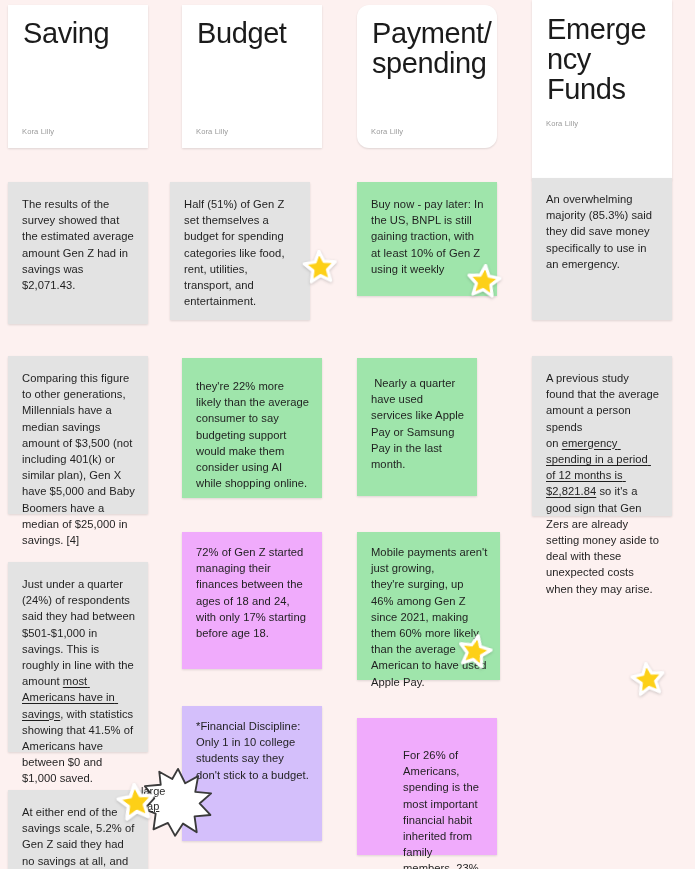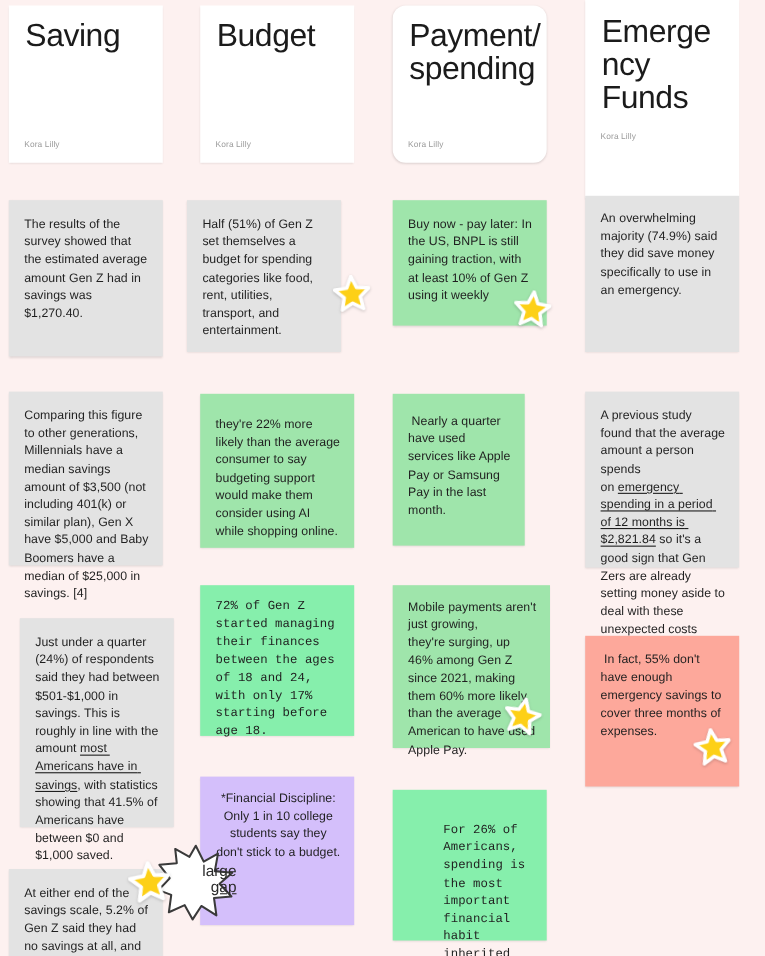--- a/index.html
+++ b/index.html
@@ -43,21 +43,21 @@
     font-size:29px;
     line-height:30px;
     letter-spacing:-.4px;
     color:#1b1b1b;
     font-weight:400;
   }
 
   
   .grey{background:#e3e3e3;}
   .green{background:#9fe5ab;}
-  .teal{background:#86efac;font-family:Liberation Mono, monospace;}
+  .teal{background:#f0abfc;}
   .purple{background:#d4bffb;}
   .salmon{background:#fda89b;}
 
   
   u.link{text-decoration:underline;text-underline-offset:1.5px;}
 
   
   .sticker{
     position:absolute;
     width:34px;height:34px;
@@ -67,49 +67,49 @@
 
   
   .callout{
     position:absolute;
     width:74px;height:72px;
   }
   .callout svg{position:absolute;inset:0;width:100%;height:100%;}
   .callout .ctext{
     position:absolute;
     left:0;right:0;top:18px;
-    text-align:right;
-    font-size:14px;
+    text-align:left;
+    font-size:11px;
     line-height:15px;
     color:#2b2b2b;
   }
   .callout .ctext .l2{text-decoration:underline;text-underline-offset:1px;}
 </style>
 </head>
 <body>
 
 <div id="board">
 
   <div class="card head" style="left:8px;top:5px;width:140px;height:143px;">
     <div class="title">Saving</div>
     <div class="author" style="top:122px;">Kora Lilly</div>
   </div>
 
   <div class="card grey" style="left:8px;top:182px;width:140px;height:142px;">
     <div class="body">The results of the survey showed that
-the estimated average amount Gen Z had in savings was $1,270.40.</div>
+the estimated average amount Gen Z had in savings was $2,071.43.</div>
     <div class="author" style="top:297px;">Kora Lilly</div>
   </div>
 
   <div class="card grey" style="left:8px;top:356px;width:140px;height:158px;">
     <div class="body">Comparing this figure to other generations, Millennials have a median savings amount of $3,500 (not including 401(k) or similar plan), Gen X have $5,000 and Baby Boomers have a median of $25,000 in savings. [4]</div>
     <div class="author" style="top:499px;">Kora Lilly</div>
   </div>
 
-  <div class="card grey" style="left:8px;top:562px;width:140px;height:190px;margin-left:10px;">
+  <div class="card grey" style="left:8px;top:562px;width:140px;height:190px;">
     <div class="body"><span>Just under a quarter (24%) of respondents said they had between $501-$1,000 in savings. This is roughly in line with the amount </span><u class="link">most Americans have in savings</u><span>, with statistics showing that 41.5% of Americans have between $0 and $1,000 saved.</span></div>
 
   </div>
 
   <div class="card grey" style="left:8px;top:790px;width:140px;height:90px;">
     <div class="body">At either end of the savings scale, 5.2% of Gen Z said they had no savings at all, and 5.4% said they had over $10,000 saved.</div>
   </div>
 
   <div class="card head" style="left:182px;top:5px;width:140px;height:143px;">
     <div class="title">Budget</div>
@@ -125,21 +125,21 @@
     <div class="body" style="top:20px;">they're 22% more likely than the average consumer to say budgeting support would make them consider using AI while shopping online.</div>
     <div class="author" style="top:473px;">Kora Lilly</div>
   </div>
 
   <div class="card teal" style="left:182px;top:532px;width:140px;height:137px;">
     <div class="body" style="top:12px;">72% of Gen Z started managing their finances between the ages of 18 and 24, with only 17% starting before age 18.</div>
 
   </div>
 
   <div class="card purple" style="left:182px;top:706px;width:140px;height:135px;">
-    <div class="body" style="top:12px;text-align:center;">*Financial Discipline: Only 1 in 10 college students say they don't stick to a budget.</div>
+    <div class="body" style="top:12px;">*Financial Discipline: Only 1 in 10 college students say they don't stick to a budget.</div>
 
   </div>
 
   <div class="card head" style="left:357px;top:5px;width:140px;height:143px;border-radius:12px;">
     <div class="title">Payment/ spending</div>
     <div class="author" style="top:122px;">Kora Lilly</div>
   </div>
 
   <div class="card green" style="left:357px;top:182px;width:140px;height:114px;">
     <div class="body">Buy now - pay later: In the US, BNPL is still gaining traction, with at least 10% of Gen Z using it weekly</div>
@@ -161,34 +161,30 @@
     <div class="body" style="top:29px;margin-left:32px;">For 26% of Americans, spending is the most important financial habit inherited from family members. 23% said the same thing about saving and budgeting.</div>
 
   </div>
 
   <div class="card head" style="left:532px;top:0px;width:140px;height:180px;">
     <div class="title" style="top:14px;">Emerge ncy Funds</div>
     <div class="author" style="top:119px;">Kora Lilly</div>
   </div>
 
   <div class="card grey" style="left:532px;top:178px;width:140px;height:142px;">
-    <div class="body" style="top:13px;">An overwhelming majority (74.9%) said they did save money specifically to use in an emergency.</div>
+    <div class="body" style="top:13px;">An overwhelming majority (85.3%) said they did save money specifically to use in an emergency.</div>
     <div class="author" style="top:294px;">Kora Lilly</div>
   </div>
 
   <div class="card grey" style="left:532px;top:356px;width:140px;height:160px;">
     <div class="body" style="top:14px;"><span>A previous study found that the average amount a person spends
 on </span><u class="link">emergency spending in a period of 12 months is $2,821.84</u><span> so it's a good sign that Gen Zers are already setting money aside to deal with these unexpected costs when they may arise.</span></div>
 
   </div>
 
-  <div class="card salmon" style="left:532px;top:578px;width:140px;height:137px;">
-    <div class="body" style="top:14px;"> In fact, 55% don't have enough emergency savings to cover three months of expenses.</div>
-
-  </div>
 
   <div class="sticker" style="left:303px;top:250px;transform:rotate(-4deg);">
     <svg viewBox="0 0 48 48">
       <path d="M24 2 L30.3 16.4 L46 18 L34.3 28.6 L37.6 44 L24 36.2 L10.4 44 L13.7 28.6 L2 18 L17.7 16.4 Z" fill="#fdd017" stroke="#ffffff" stroke-width="4.5" stroke-linejoin="round"></path>
     </svg>
   </div>
 
   <div class="sticker" style="left:467px;top:264px;transform:rotate(6deg);">
     <svg viewBox="0 0 48 48">
       <path d="M24 2 L30.3 16.4 L46 18 L34.3 28.6 L37.6 44 L24 36.2 L10.4 44 L13.7 28.6 L2 18 L17.7 16.4 Z" fill="#fdd017" stroke="#ffffff" stroke-width="4.5" stroke-linejoin="round"></path>

